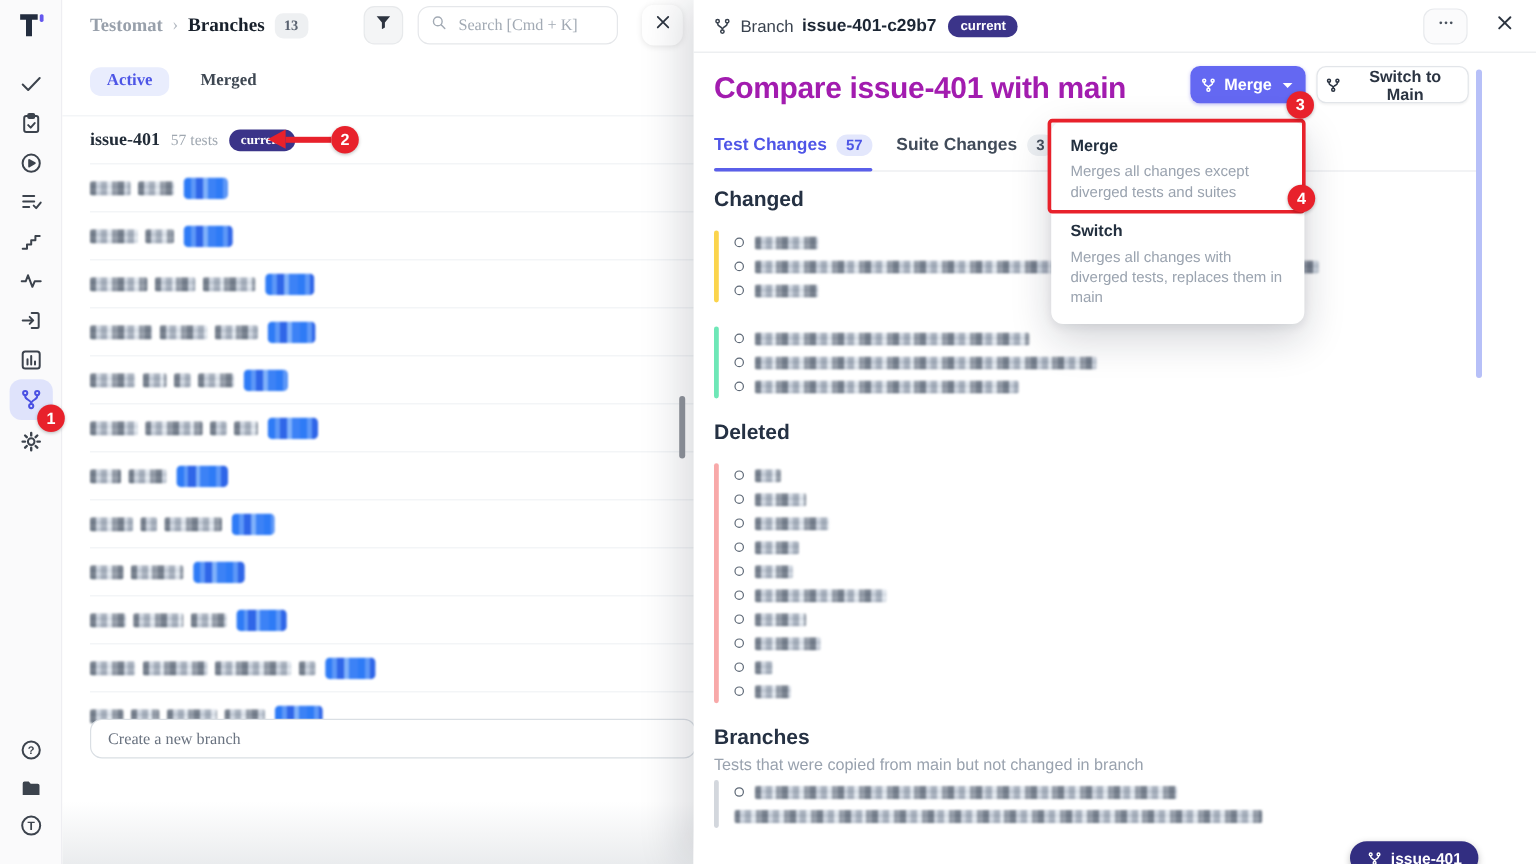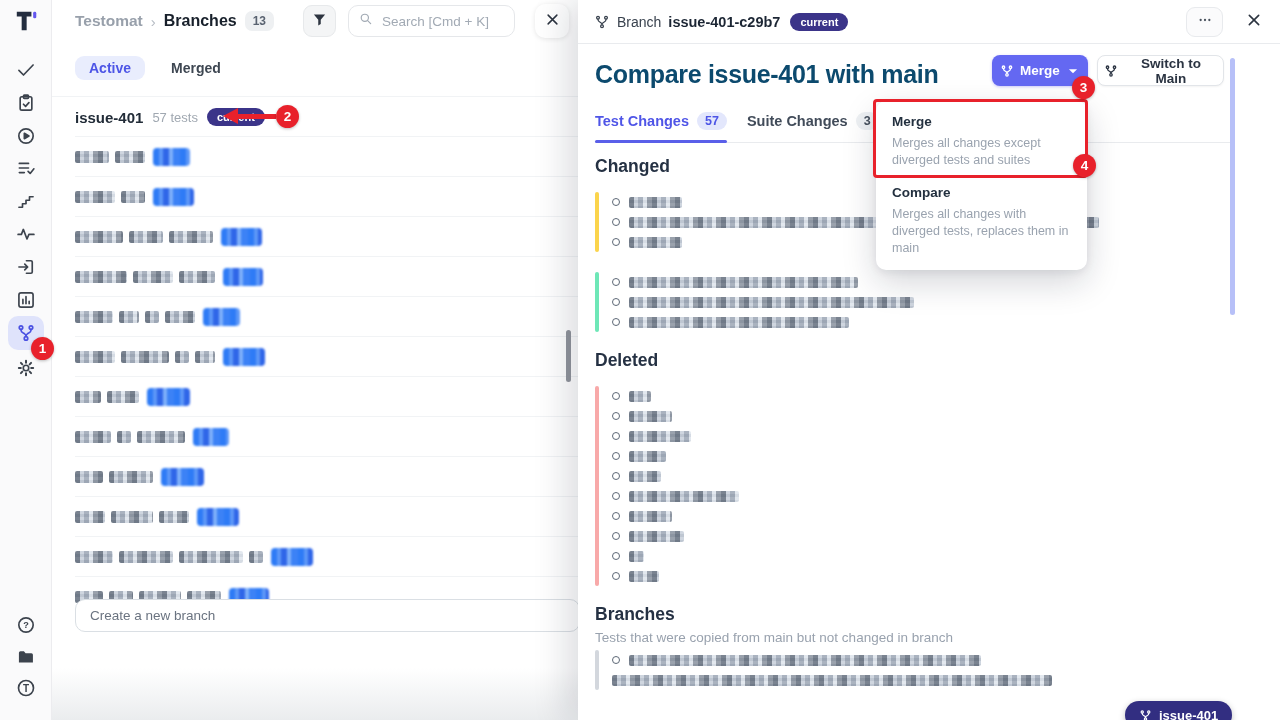--- a/index.html
+++ b/index.html
@@ -9,21 +9,21 @@
 
   
   .sidebar{position:absolute;left:0;top:0;width:52px;height:720px;background:#fafafb;border-right:1px solid #ececef;}
   .logo{position:absolute;left:0;top:8px;width:52px;display:flex;justify-content:center;}
   .logo svg{width:26px;height:26px;}
   .side-item{position:absolute;left:10px;width:32px;height:32px;display:flex;align-items:center;justify-content:center;color:#3c434d;cursor:pointer;}
   .side-item svg{width:20px;height:20px;}
   .side-item.active{left:8px;width:36px;height:34px;background:#dfe3fb;border-radius:10px;color:#4a51e2;}
 
   
-  .panel{position:absolute;left:52px;top:0;width:526px;height:720px;background:#fff;}
+  .panel{position:absolute;left:52px;top:0;width:526px;height:720px;background:#fff;font-family:Liberation Serif, serif;}
   .crumbs{position:absolute;left:23px;top:11px;display:flex;align-items:center;gap:8px;white-space:nowrap;}
   .crumb-root{color:#98a0ab;font-size:15.5px;font-weight:600;}
   .crumb-sep{color:#b6bcc4;font-size:15px;}
   .crumb-cur{color:#18202b;font-size:16px;font-weight:700;}
   .crumb-count{background:#eef0f2;color:#596270;font-size:12px;font-weight:700;padding:3px 8px;border-radius:7px;}
   .filter-btn{position:absolute;left:251px;top:5px;width:33px;height:32px;background:#f4f5f6;border:1px solid #e7e9eb;border-radius:9px;display:flex;align-items:center;justify-content:center;color:#2d3440;cursor:pointer;}
   .filter-btn svg{width:15px;height:15px;}
   .search{position:absolute;left:296px;top:5px;width:167px;height:32px;border:1px solid #e5e7ea;border-radius:10px;display:flex;align-items:center;gap:7px;padding:0 10px;color:#a2aab4;background:#fff;}
   .search svg{width:14px;height:14px;flex:none;}
   .search input{border:none;outline:none;flex:1;min-width:0;font-size:13.5px;font-family:inherit;color:#333;background:transparent;}
@@ -59,21 +59,21 @@
   .drawer{position:absolute;left:578px;top:0;width:702px;height:720px;background:#fff;box-shadow:-12px 0 32px rgba(15,23,42,.14);}
   .d-head{position:absolute;left:0;top:0;width:100%;height:44px;border-bottom:1px solid #e9ebee;display:flex;align-items:center;gap:7px;padding:0 16px;}
   .d-head .bi{width:16px;height:16px;color:#39424e;flex:none;}
   .d-label{font-size:14px;color:#39424e;}
   .d-name{font-size:14.5px;font-weight:700;color:#1c2634;}
   .d-spacer{flex:1;}
   .more-btn{width:37px;height:30px;border:1px solid #e8eaed;background:#fbfbfc;border-radius:9px;display:flex;align-items:center;justify-content:center;color:#4a525e;margin-right:14px;cursor:pointer;}
   .more-btn svg{width:16px;height:16px;}
   .d-close{width:20px;height:20px;color:#2c3440;display:flex;align-items:center;justify-content:center;cursor:pointer;}
   .d-close svg{width:16px;height:16px;}
-  .d-title{position:absolute;left:17px;top:60px;font-size:25px;font-weight:700;color:#0c4a6e;letter-spacing:-.3px;}
+  .d-title{position:absolute;left:17px;top:60px;font-size:25px;font-weight:700;color:#a21caf;letter-spacing:-.3px;}
   .merge-btn{position:absolute;left:414px;top:55px;width:96px;height:31px;background:#6468f2;border:none;border-radius:8px;color:#fff;display:flex;align-items:center;justify-content:center;gap:6px;font-size:13.5px;font-weight:700;font-family:inherit;cursor:pointer;box-shadow:0 1px 3px rgba(79,70,229,.3);}
   .merge-btn svg{width:14px;height:14px;}
   .switch-btn{position:absolute;left:519px;top:55px;width:127px;height:31px;background:#fff;border:1px solid #e2e5e9;border-radius:8px;color:#2b3442;display:flex;align-items:center;justify-content:center;gap:7px;font-size:13.5px;font-weight:700;font-family:inherit;cursor:pointer;box-shadow:0 1px 2px rgba(0,0,0,.05);}
   .switch-btn svg{width:14px;height:14px;}
   .d-tabs{position:absolute;left:17px;top:110px;width:638px;height:33px;display:flex;gap:20px;border-bottom:1px solid #e9ebee;}
   .d-tab{position:relative;display:flex;align-items:center;gap:8px;height:22px;font-size:14.5px;font-weight:700;color:#414b59;cursor:pointer;white-space:nowrap;}
   .d-tab.active{color:#4f55e7;}
   .d-tab.active::after{content:"";position:absolute;left:0;right:0;bottom:-11px;height:3px;background:#5a5fe9;border-radius:2px;}
   .tab-count{font-size:12.5px;font-weight:700;padding:2px 8px;border-radius:9px;background:#edf0f3;color:#46505d;}
   .d-tab.active .tab-count{background:#e3e7fc;color:#4d55e6;}
@@ -521,21 +521,21 @@
     </div>
     <div class="d-scroll"></div>
   </div>
 
   <div class="dropdown">
     <div class="dd-opt">
       <div class="dd-title">Merge</div>
       <div class="dd-desc">Merges all changes except diverged tests and suites</div>
     </div>
     <div class="dd-opt">
-      <div class="dd-title">Compare</div>
+      <div class="dd-title">Switch</div>
       <div class="dd-desc">Merges all changes with diverged tests, replaces them in main</div>
     </div>
   </div>
 
   <div class="ann-rect"></div>
   <div class="ann-shaft"></div>
   <div class="ann-head"></div>
   <div class="ann-dot" style="left:31px;top:337px;">1</div>
   <div class="ann-dot" style="left:276px;top:105px;">2</div>
   <div class="ann-dot" style="left:1072px;top:76px;">3</div>

